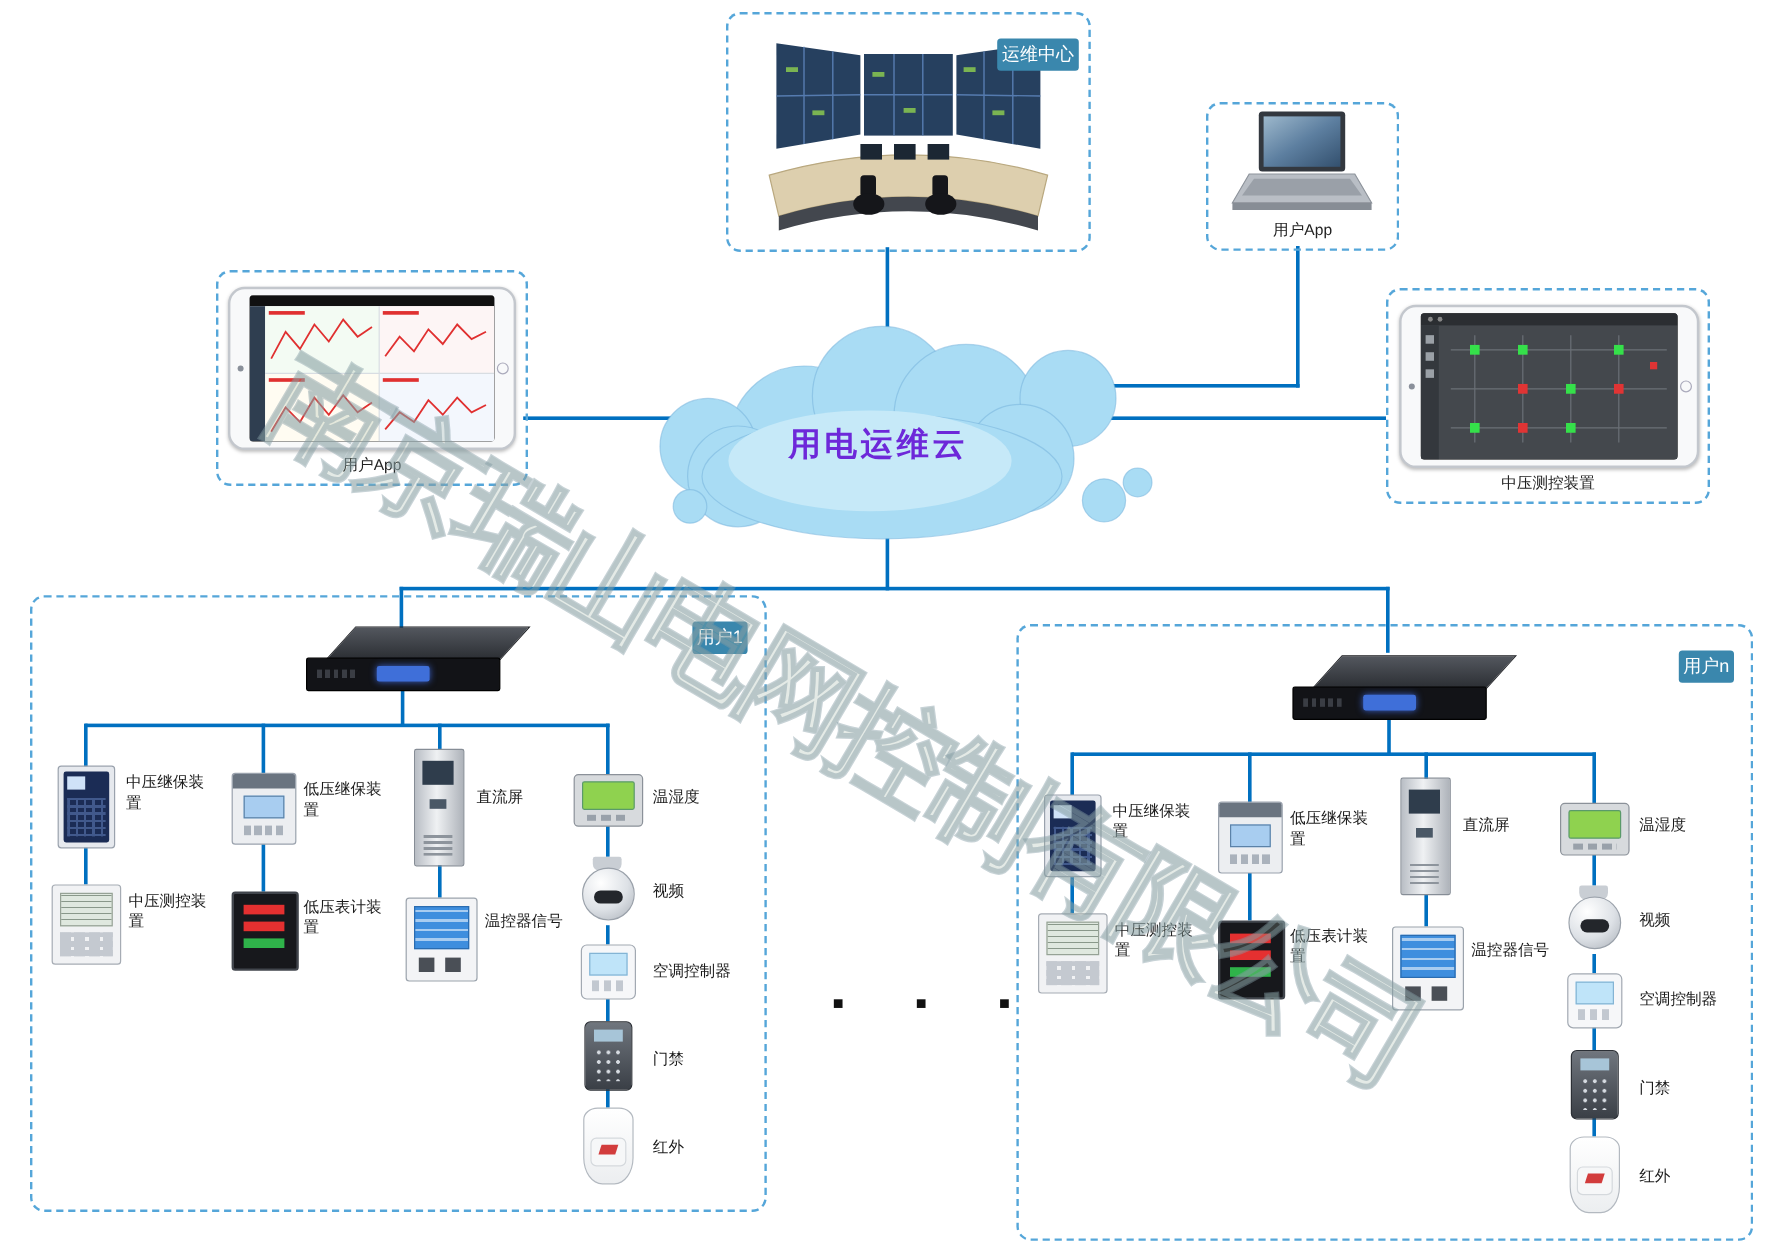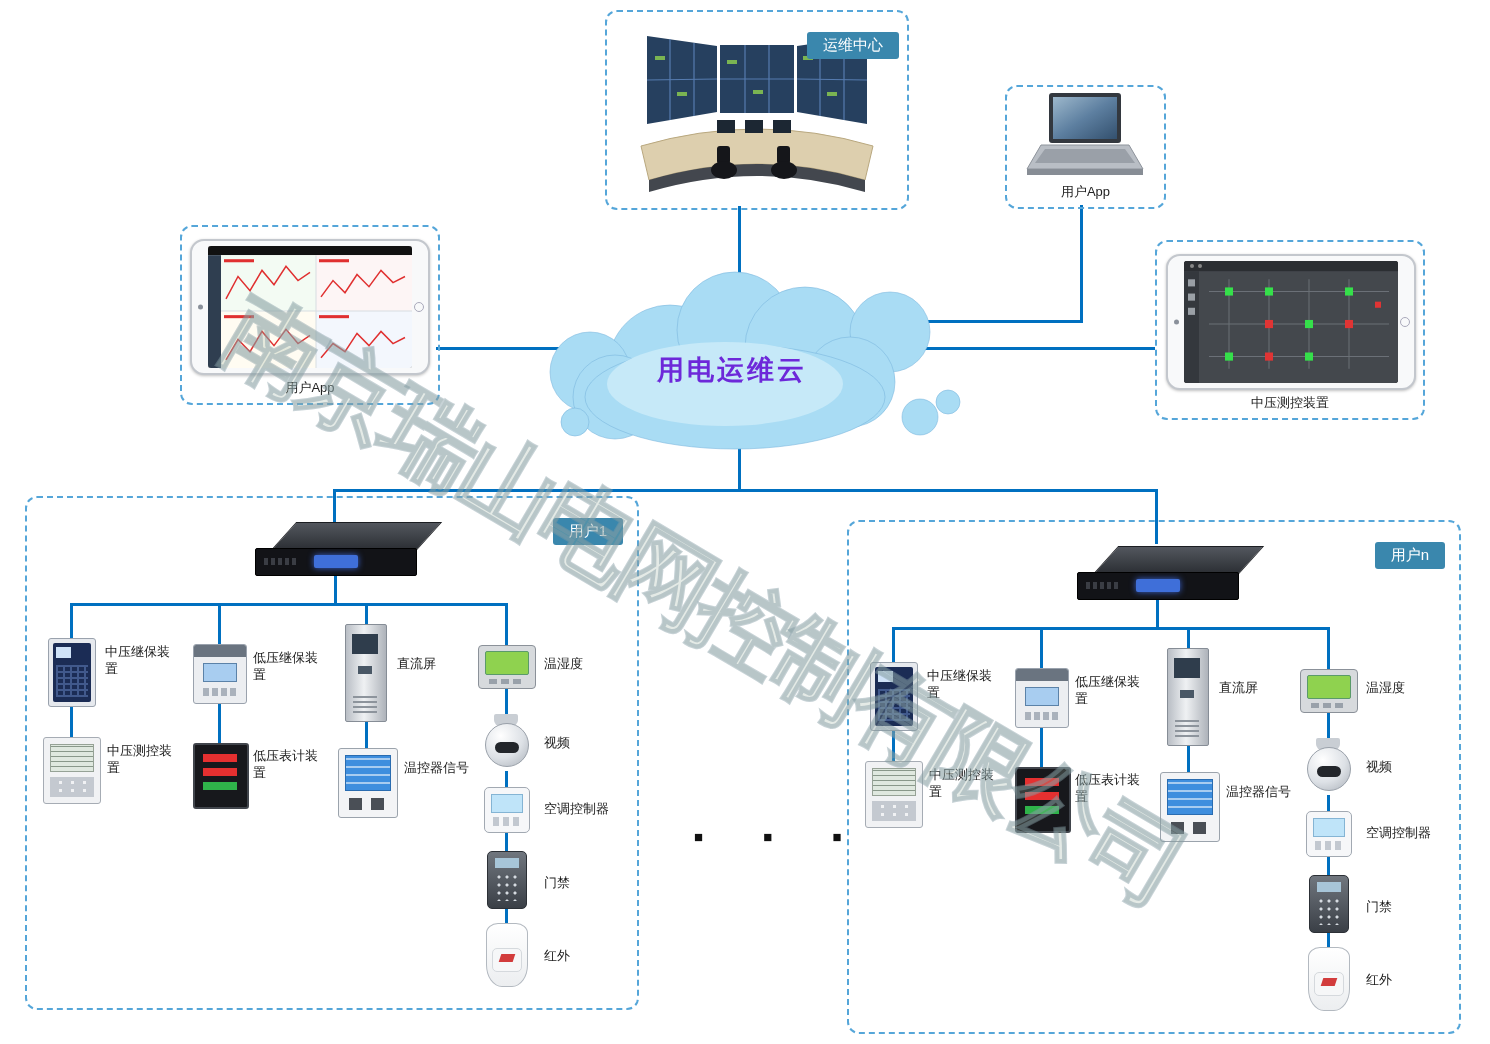--- a/index.html
+++ b/index.html
@@ -6,21 +6,21 @@
   .canvas{position:relative;width:1490px;height:1044px;background:#fff;overflow:hidden;
           font-family:"Liberation Sans","DejaVu Sans",sans-serif;color:#1a1a1a;}
 
   
   .l{position:absolute;background:#0070C0;z-index:1;}
 
   
   .box{position:absolute;border:2px dashed #55a6d9;border-radius:12px;z-index:4;background:transparent;}
 
   
-  .badge{position:absolute;background:#3a87ad;color:#fff;font-size:15px;padding:4px 16px;
+  .badge{position:absolute;background:#3a87ad;color:#fff;font-size:15px;padding:4px 4px;
          border-radius:3px;z-index:8;white-space:nowrap;}
 
   
   .node-label{position:absolute;left:0;right:0;bottom:6px;text-align:center;font-size:13px;color:#222;}
 
   
   .cloud{position:absolute;left:520px;top:262px;width:460px;height:200px;z-index:3;}
   .cloud-label{position:absolute;left:592px;top:352px;width:280px;text-align:center;
                font-size:27px;font-weight:700;letter-spacing:3px;color:#6d28d9;z-index:4;}
 

